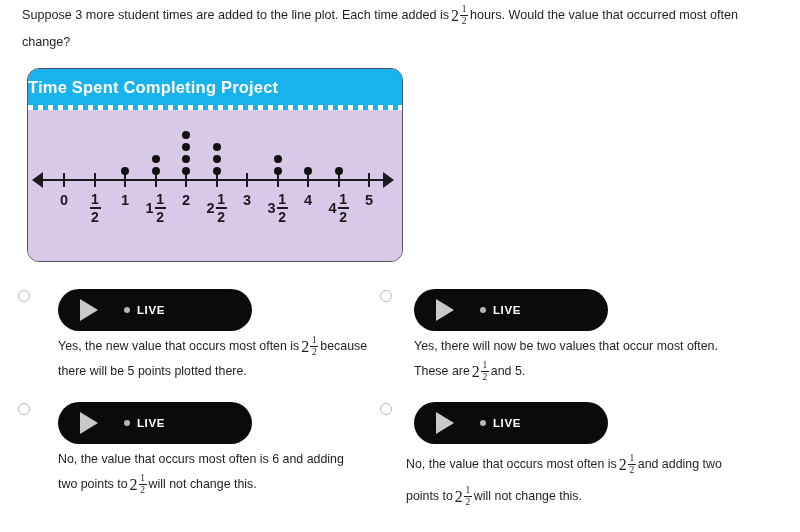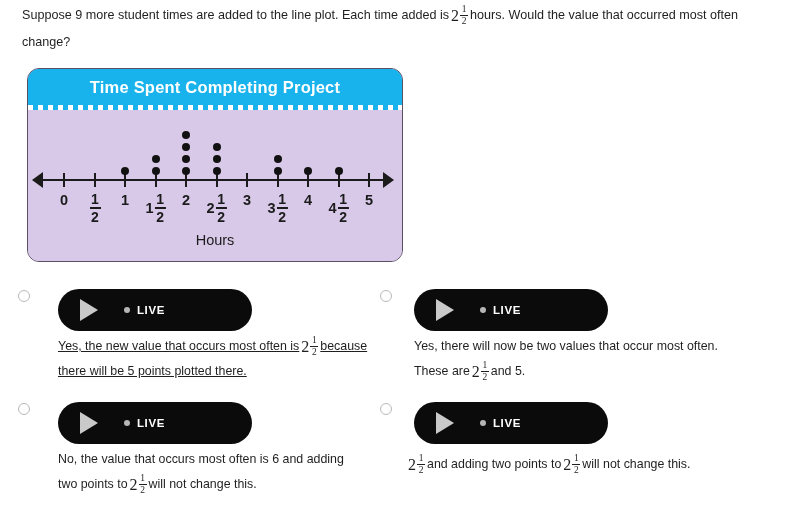--- a/index.html
+++ b/index.html
@@ -53,21 +53,21 @@
     width: 376px; height: 194px;
     border: 1.6px solid #5a4f63;
     border-radius: 12px;
     background: #d8c9e8;
     overflow: hidden;
   }
   .plot-header {
     position: absolute; left: 0; top: 0;
     width: 100%; height: 36px;
     background: #18b3ec;
-    display: flex; align-items: center; justify-content: center;
+    display: flex; align-items: center; 
   }
   .plot-title {
     color: #ffffff;
     font-size: 16.5px;
     font-weight: bold;
     letter-spacing: .2px;
     font-family: "Liberation Sans", sans-serif;
   }
   .dash-sep {
     position: absolute; left: 0; top: 36px;
@@ -191,21 +191,21 @@
     color: #1f1f1f;
   }
   .opt-text .mixnum { margin: 0 2px; }
 </style>
 </head>
 <body>
 
 <div class="page">
 
   <div class="stem">
-    <span>Suppose 9 more student times are added to the line plot. Each time added is</span><span class="mixnum">
+    <span>Suppose 3 more student times are added to the line plot. Each time added is</span><span class="mixnum">
         <span class="whole">2</span>
         <span class="frac">
           <span class="num">1</span>
           <span class="bar"></span>
           <span class="den">2</span>
         </span>
       </span><span>hours. Would the value that occurred most often change?</span>
   </div>
 
   <div class="plot-card">
@@ -302,34 +302,33 @@
                 <span class="num">1</span>
                 <span class="bar"></span>
                 <span class="den">2</span>
               </span>
             </div>
             <div class="tick-label" style="left: 341px;">
               <span class="whole">5</span>
             </div>
           </div>
       </div>
-      <div class="axis-caption">Hours</div>
     </div>
   </div>
 
   <div class="option">
     <div class="radio" style="left:18px; top:290px;"></div>
     <div class="player" style="left:58px; top:289px; width:194px;">
       <span class="play-tri"></span>
       <span class="live-wrap">
         <span class="live-dot"></span>
         <span class="live-text">LIVE</span>
       </span>
     </div>
-    <div class="opt-text" style="left:58px; top:334px; width:310px; line-height:25px;text-decoration:underline;">
+    <div class="opt-text" style="left:58px; top:334px; width:310px; line-height:25px;">
       <span>Yes, the new value that occurs most often is</span><span class="mixnum">
           <span class="whole">2</span>
           <span class="frac">
             <span class="num">1</span>
             <span class="bar"></span>
             <span class="den">2</span>
           </span>
         </span><span>because there will be 5 points plotted there.</span>
     </div>
   </div>
@@ -379,21 +378,21 @@
   <div class="option">
     <div class="radio" style="left:380px; top:403px;"></div>
     <div class="player" style="left:414px; top:402px; width:194px;">
       <span class="play-tri"></span>
       <span class="live-wrap">
         <span class="live-dot"></span>
         <span class="live-text">LIVE</span>
       </span>
     </div>
     <div class="opt-text" style="left:406px; top:448px; width:350px; line-height:32px;">
-      <span class="mixnum">
+      <span>No, the value that occurs most often is</span><span class="mixnum">
           <span class="whole">2</span>
           <span class="frac">
             <span class="num">1</span>
             <span class="bar"></span>
             <span class="den">2</span>
           </span>
         </span><span>and adding two points to</span><span class="mixnum">
           <span class="whole">2</span>
           <span class="frac">
             <span class="num">1</span>

